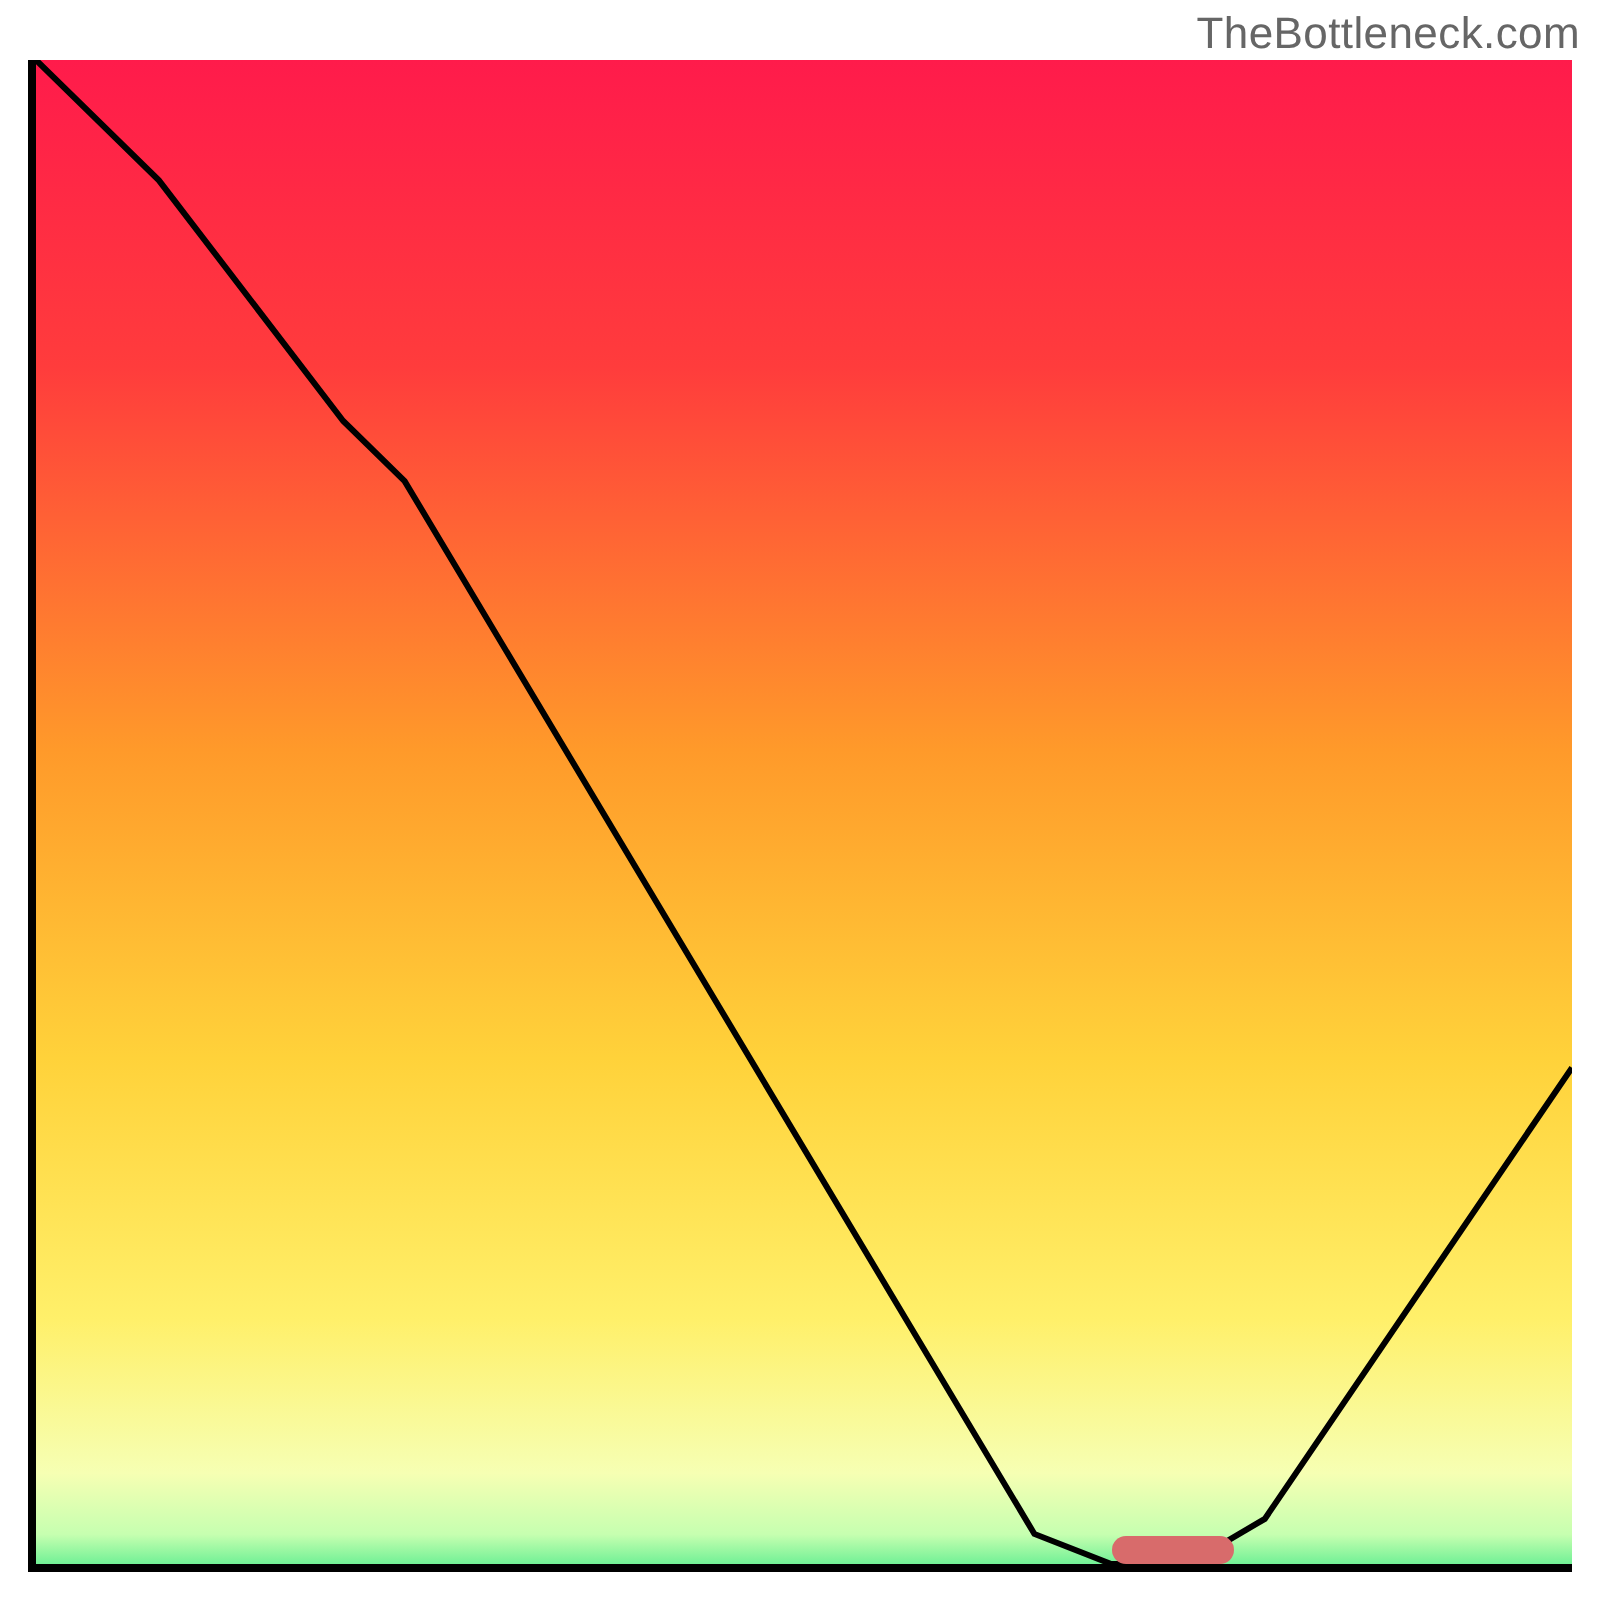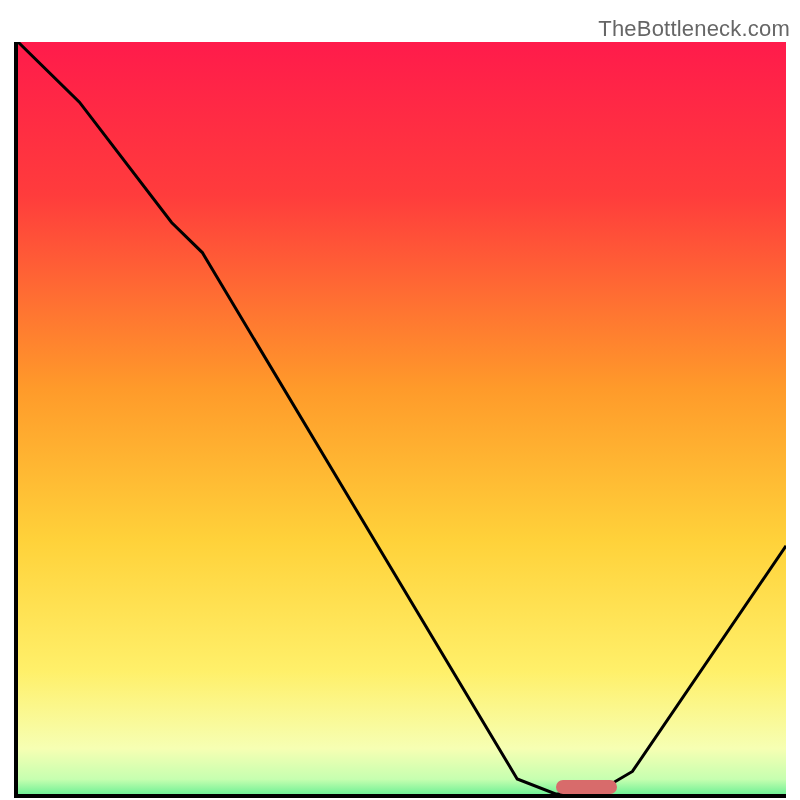--- a/index.html
+++ b/index.html
@@ -8,21 +8,20 @@
     width: 800px;
     height: 800px;
     background: #ffffff;
     font-family: Arial, Helvetica, sans-serif;
     overflow: hidden;
   }
   .stage {
     position: relative;
     width: 800px;
     height: 772px;
-    margin-top: 12px;
   }
   .watermark {
     position: absolute;
     top: 4px;
     right: 10px;
     color: #666;
     font-size: 22px;
     font-weight: 500;
     letter-spacing: 0.2px;
   }

